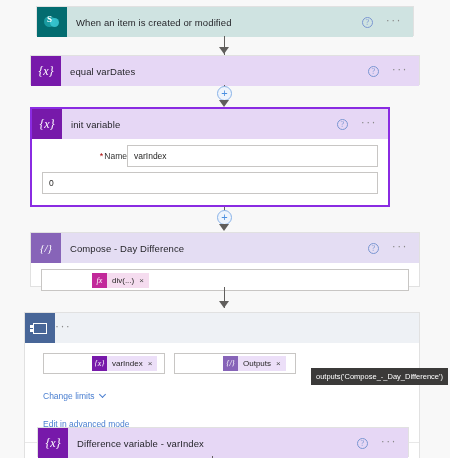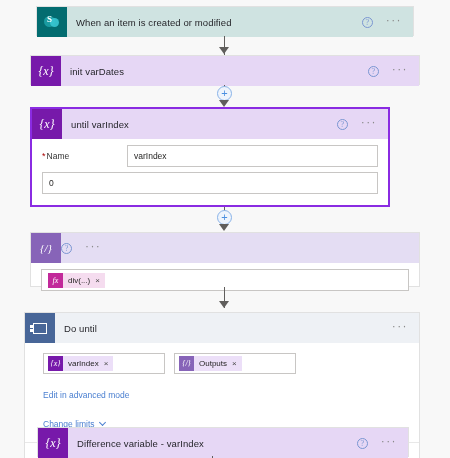--- a/index.html
+++ b/index.html
@@ -108,20 +108,21 @@
     display: flex; align-items: center;
     height: 22px;
     margin: 0 10px 5px 10px;
   }
   .form-label {
     width: 85px;
     flex: 0 0 85px;
     font-size: 8.5px;
     color: #333;
     position: relative;
+    text-align: right;
   }
   .req::before {
     content: "*";
     color: #a80000;
     font-size: 9px;
     margin-right: 1px;
   }
   .form-control {
     flex: 1 1 auto;
     height: 22px;
@@ -145,20 +146,21 @@
 
   
   .token {
     display: inline-flex;
     align-items: center;
     height: 15px;
     background: #ecdff8;
     padding-right: 5px;
     font-size: 8px;
     color: #201f1e;
+    margin-left: 44px;
   }
   .token .tok-icon {
     width: 15px; height: 15px;
     display: flex; align-items: center; justify-content: center;
     color: #fff;
     font-size: 8px;
     font-family: "Liberation Serif", serif;
     font-style: italic;
     margin-right: 5px;
   }
@@ -309,37 +311,37 @@
       </div>
     </div>
   </div>
 
   <div class="conn" style="top:36px; height:19px;"></div>
   <div class="arrow-head" style="top:47px;"></div>
 
   <div class="card" style="left:30px; top:55px; width:390px; height:30px;">
     <div class="card-head var-head">
       <div class="card-icon var-icon">{x}</div>
-      <div class="card-title">init varDates</div>
+      <div class="card-title">equal varDates</div>
       <div class="head-actions">
         <div class="help-icon">?</div>
         <div class="ellipsis">···</div>
       </div>
     </div>
   </div>
 
   <div class="conn" style="top:85px; height:6px;"></div>
   <div class="plus-btn" style="top:86px;">+</div>
   <div class="conn" style="top:101px; height:4px;"></div>
   <div class="arrow-head" style="top:100px;"></div>
 
   <div class="card selected" style="left:30px; top:107px; width:360px; height:100px;">
     <div class="card-head var-head">
       <div class="card-icon var-icon">{x}</div>
-      <div class="card-title">until varIndex</div>
+      <div class="card-title">init variable</div>
       <div class="head-actions">
         <div class="help-icon">?</div>
         <div class="ellipsis">···</div>
       </div>
     </div>
     <div class="form-body">
 
       <div class="form-row">
         <div class="form-label req">Name</div>
         <div class="form-control">varIndex</div>
@@ -354,20 +356,21 @@
   </div>
 
   <div class="conn" style="top:207px; height:6px;"></div>
   <div class="plus-btn" style="top:210px;">+</div>
   <div class="conn" style="top:225px; height:4px;"></div>
   <div class="arrow-head" style="top:224px;"></div>
 
   <div class="card" style="left:30px; top:232px; width:390px; height:55px;">
     <div class="card-head compose-head">
       <div class="card-icon compose-icon">{/}</div>
+      <div class="card-title">Compose - Day Difference</div>
       <div class="head-actions">
         <div class="help-icon">?</div>
         <div class="ellipsis">···</div>
       </div>
     </div>
     <div class="form-body">
       <div class="form-row">
         <div class="form-control">
           <span class="token pinkish">
             <span class="tok-icon tok-fx">fx</span>
@@ -381,21 +384,20 @@
 
   <div class="conn" style="top:287px; height:21px;"></div>
   <div class="arrow-head" style="top:301px;"></div>
 
   <div class="dountil" style="left:24px; top:312px; width:396px; height:150px;">
 
     <div class="dountil-head">
       <div class="du-icon">
         <div class="du-glyph"></div>
       </div>
-      <div class="card-title">Do until</div>
       <div class="head-actions">
         <div class="ellipsis">···</div>
       </div>
     </div>
 
     <div class="cond-row">
       <div class="cond-field cond-left">
         <span class="token">
           <span class="tok-icon tok-var">{x}</span>
           <span>varIndex</span>
@@ -406,41 +408,42 @@
 
       <div class="cond-field cond-right">
         <span class="token">
           <span class="tok-icon tok-comp">{/}</span>
           <span>Outputs</span>
           <span class="tok-x">×</span>
         </span>
       </div>
     </div>
 
-    <div style="padding-top:10px;">
-      <a class="link">Edit in advanced mode</a>
-    </div>
-
     <div style="padding-top:11px;">
       <span class="link">
         <span>Change limits</span>
         <span class="link-chev"></span>
       </span>
+    </div>
+
+    <div style="padding-top:10px;">
+      <a class="link">Edit in advanced mode</a>
     </div>
 
     <div class="du-divider" style="margin-top:11px;"></div>
 
     <div class="card" style="left:12px; top:114px; width:372px; height:30px;">
       <div class="card-head var-head">
         <div class="card-icon var-icon">{x}</div>
         <div class="card-title">Difference variable - varIndex</div>
         <div class="head-actions">
           <div class="help-icon">?</div>
           <div class="ellipsis">···</div>
         </div>
       </div>
     </div>
   </div>
 
   <div class="conn" style="top:456px; height:8px; left:212px;"></div>
 
+  <div class="tooltip" style="left:311px; top:368px;">outputs('Compose_-_Day_Difference')</div>
 
 </div>
 
 </body></html>

